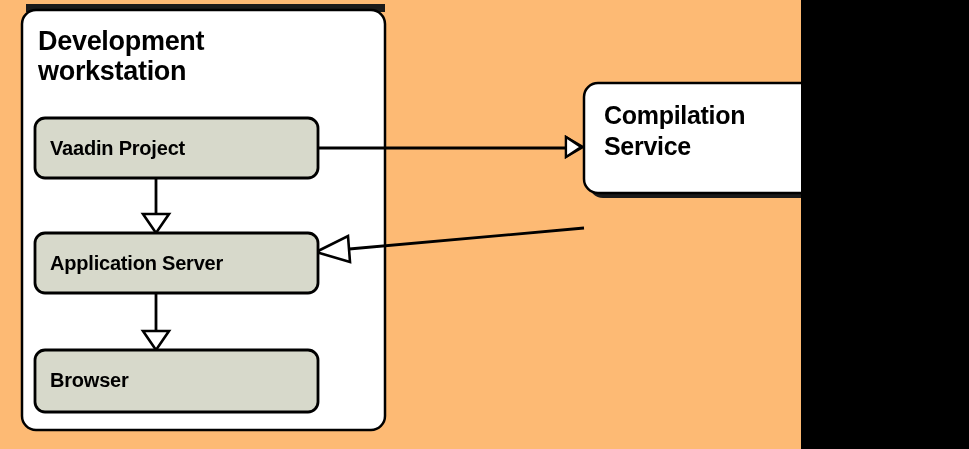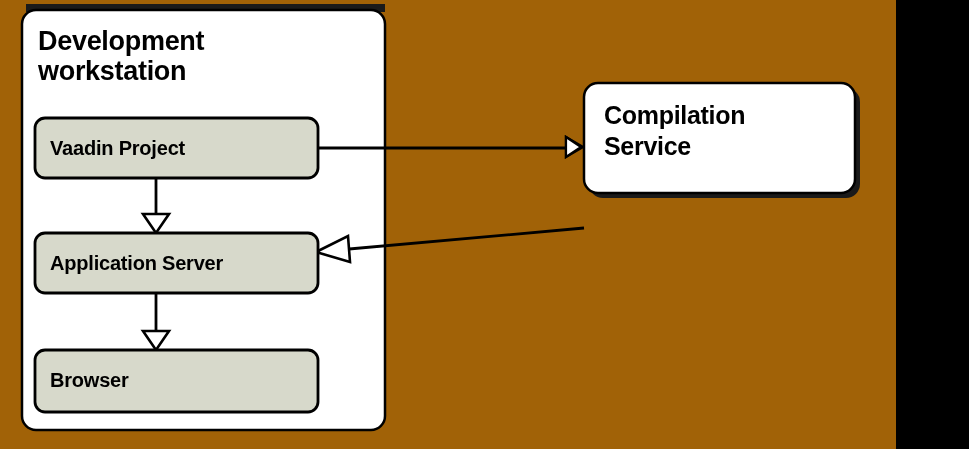--- a/index.html
+++ b/index.html
@@ -2,23 +2,23 @@
 <html><head>
 <meta charset="utf-8">
 <style>
   html, body {
     margin: 0;
     padding: 0;
     background: #000000;
   }
   #stage {
     position: relative;
-    width: 896px;
+    width: 801px;
     height: 449px;
-    background: #a16207;
+    background: #fdba74;
     overflow: hidden;
     font-family: "Liberation Sans", sans-serif;
   }
   #diagram-svg {
     position: absolute;
     left: 0;
     top: 0;
     width: 969px;
     height: 449px;
     display: block;

